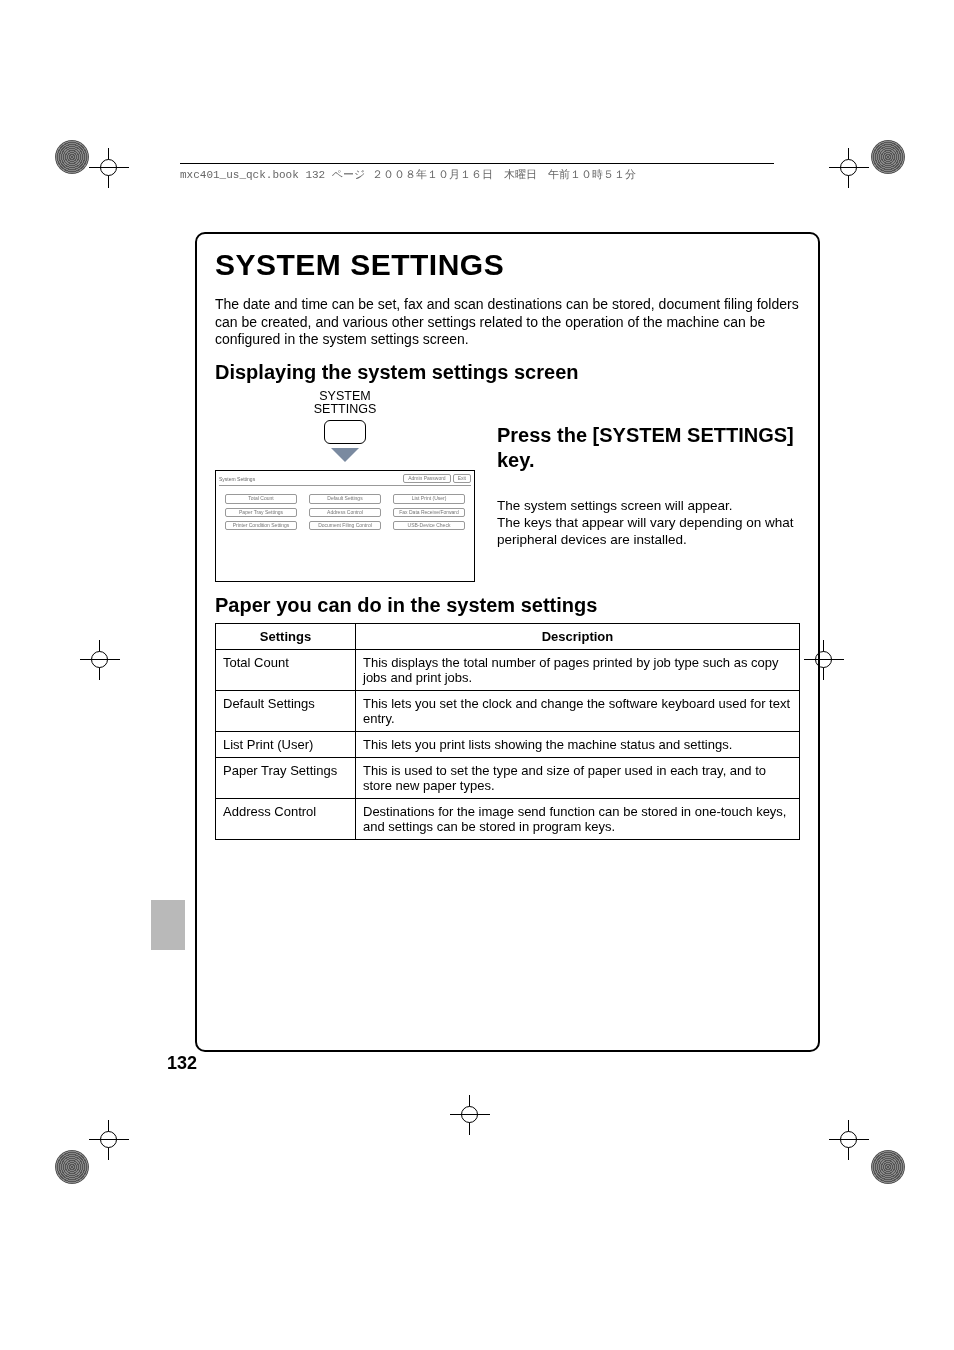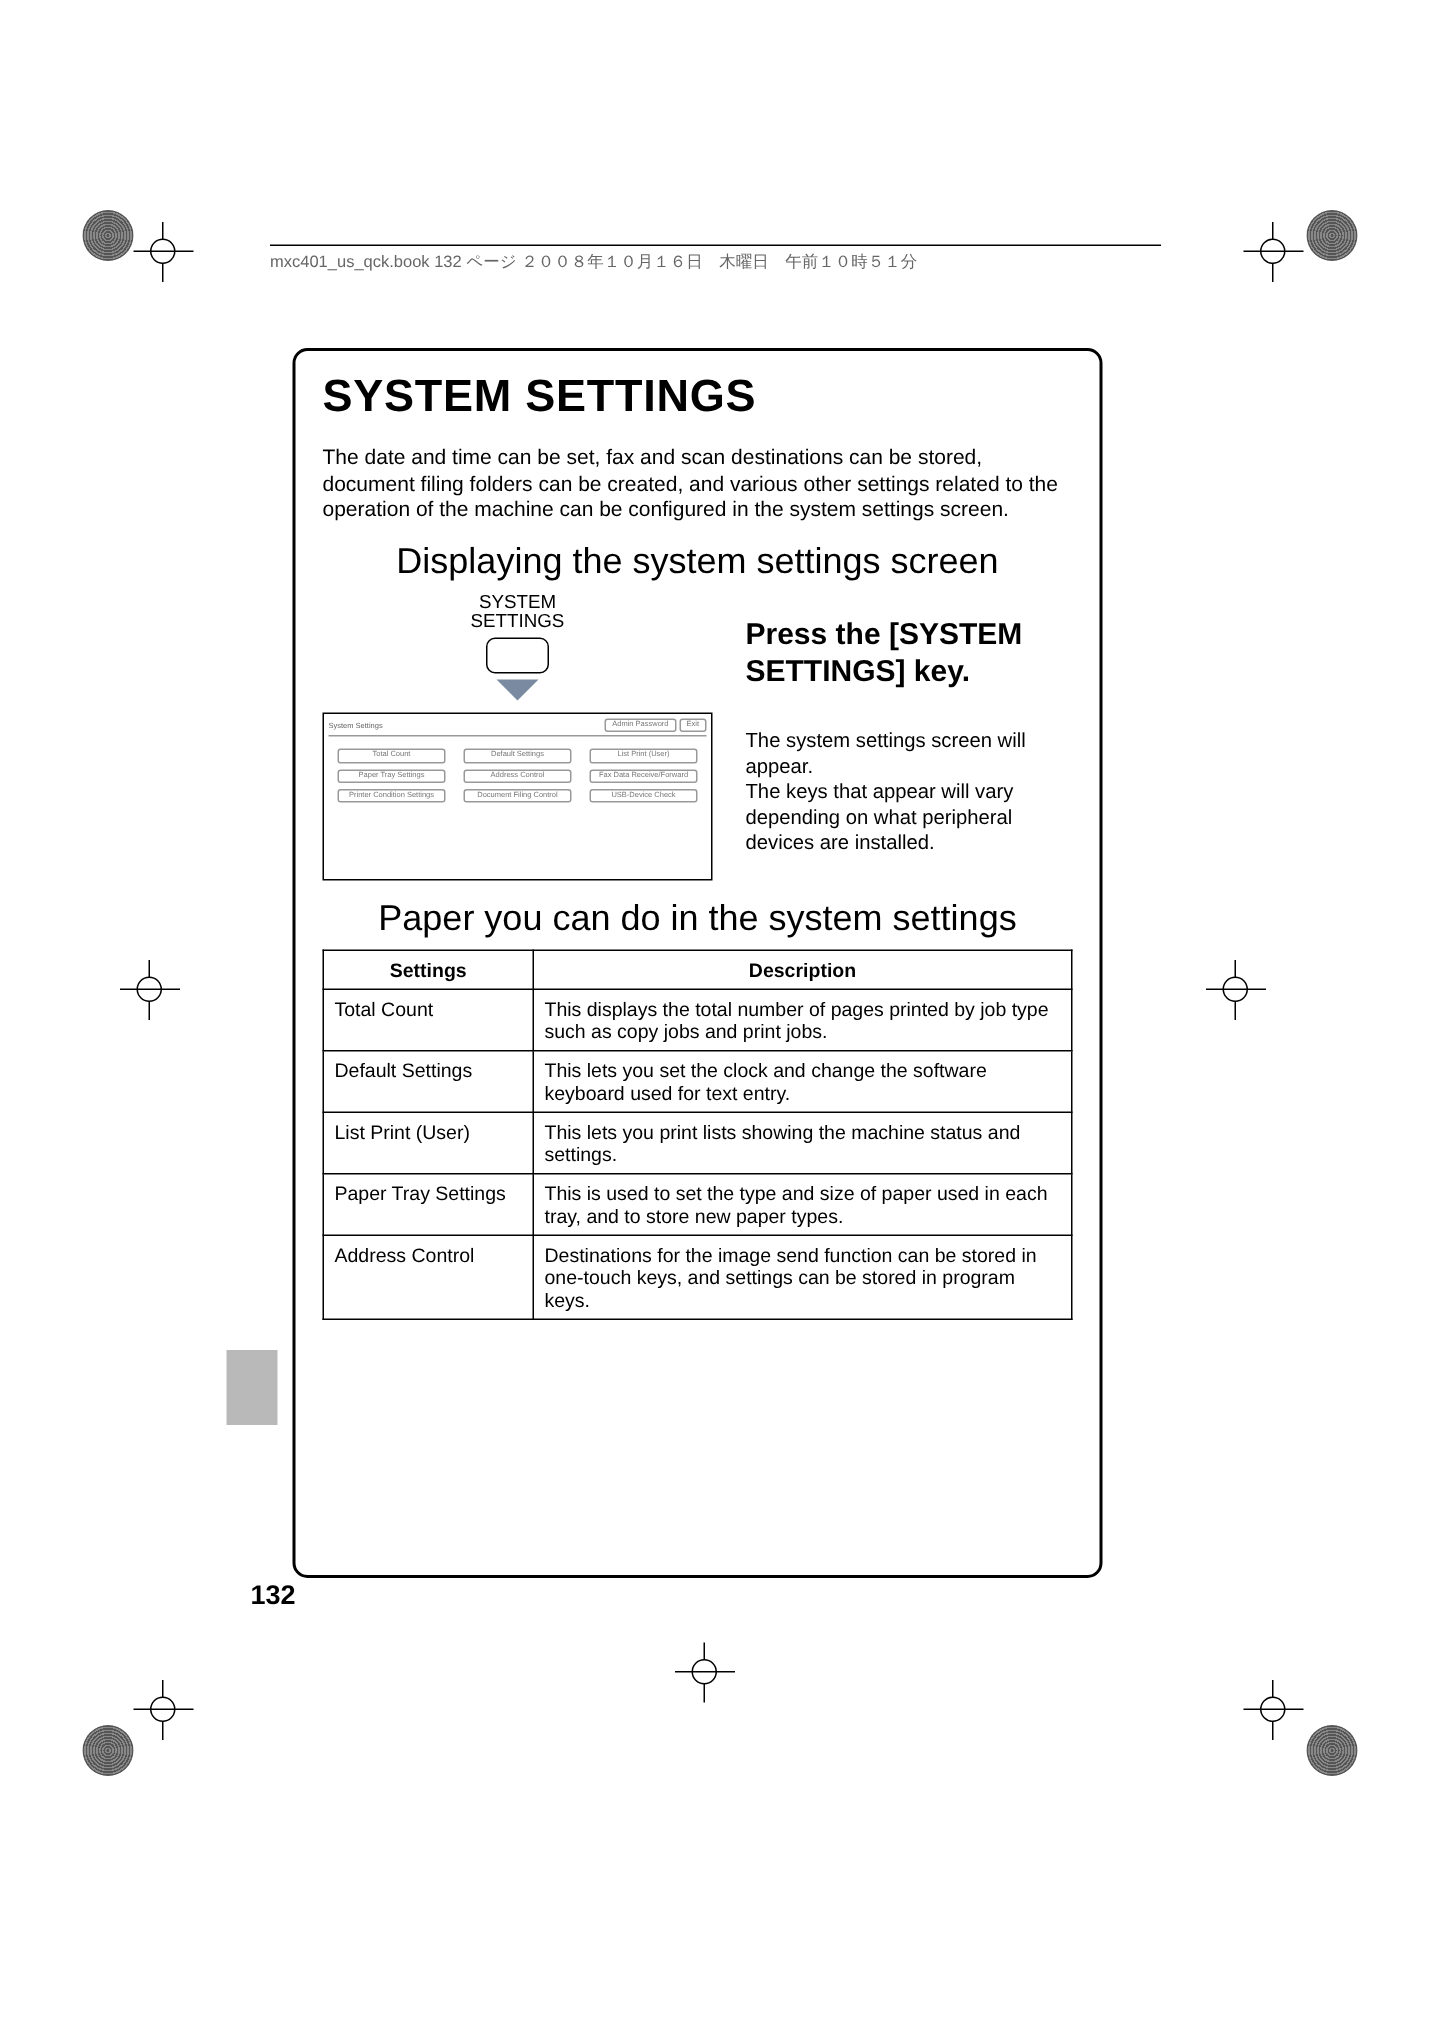--- a/index.html
+++ b/index.html
@@ -55,49 +55,49 @@
 
   .header-line {
     position: absolute;
     top: 163px;
     left: 180px;
     right: 180px;
     border-top: 1px solid #000;
     font-size: 11px;
     color: #666;
     padding-top: 3px;
+    font-family: Liberation Mono, monospace;
   }
 
   .page-frame {
     position: absolute;
     top: 232px;
     left: 195px;
-    width: 540px;
+    width: 625px;
     height: 820px;
     border: 2.5px solid #000;
     border-radius: 10px;
     padding: 12px 18px 14px 18px;
   }
   .page-frame .title {
     font-size: 30px;
     font-weight: bold;
     letter-spacing: 0.5px;
     margin: 2px 0 10px 0;
   }
   .intro {
     font-size: 14px;
     line-height: 1.25;
     margin-top: 14px;
   }
   .intro p { margin: 0 0 2px 0; }
   .section-h {
-    font-size: 24px;
-    font-weight: normal;
+    font-size: 20px;
+    font-weight: bold;
     margin: 12px 0 6px 0;
-    text-align: center;
   }
 
   .display-row {
     display: flex;
     gap: 22px;
     align-items: center;
   }
   .panel-col {
     width: 260px;
     display: flex;

